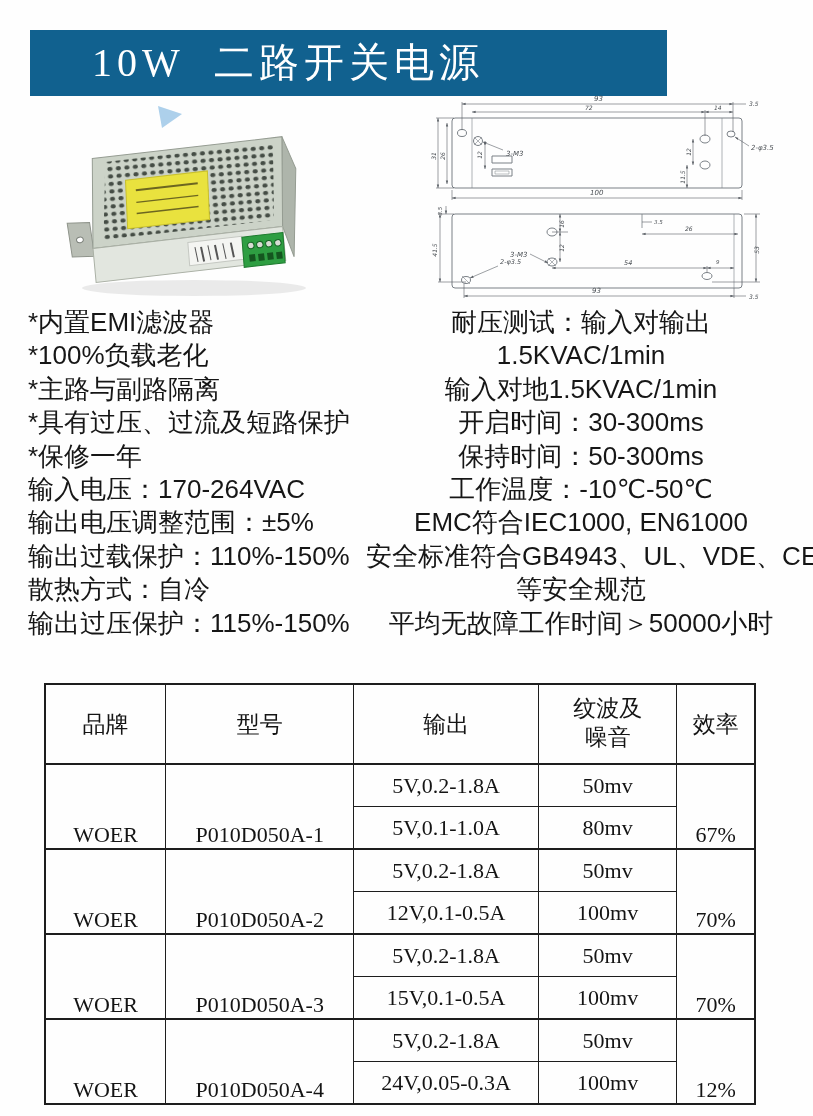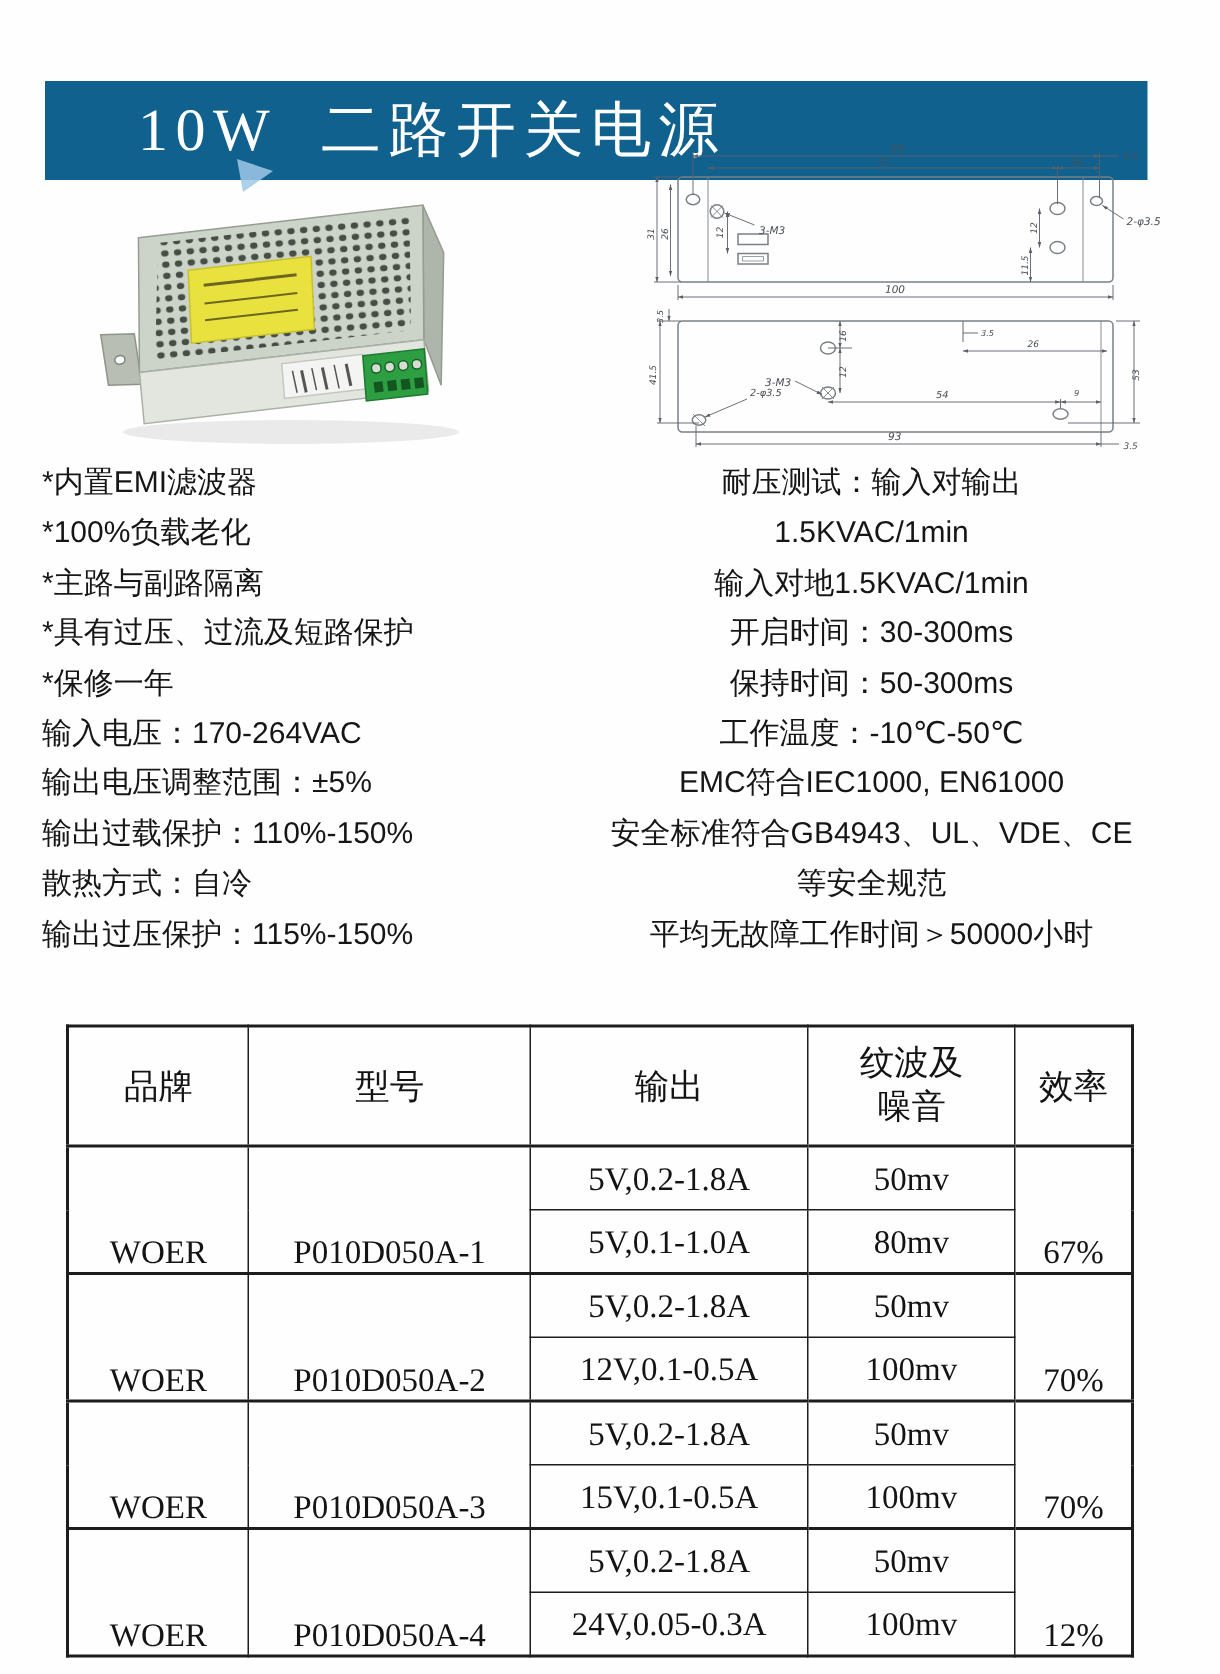--- a/index.html
+++ b/index.html
@@ -1,31 +1,31 @@
 <!DOCTYPE html>
 <html><head>
 <meta charset="utf-8">
 <style>
   html,body{margin:0;padding:0;background:#ffffff;}
   .page{position:relative;width:813px;height:1116px;background:#fefefe;overflow:hidden;
         font-family:"Liberation Sans","DejaVu Sans",sans-serif;color:#111;}
   
-  .titlebar{position:absolute;left:30px;top:30px;width:735px;height:66px;background:#11618f;margin-top:24px;}
+  .titlebar{position:absolute;left:30px;top:30px;width:637px;height:66px;background:#11618f;}
   .titlebar span{display:block;line-height:66px;padding-left:62px;color:#fff;
         font-family:"Liberation Serif","DejaVu Serif",serif;font-size:40px;letter-spacing:5px;white-space:pre;}
   
   .photo{position:absolute;left:62px;top:104px;width:272px;height:198px;}
   .drawing{position:absolute;left:402px;top:92px;width:404px;height:212px;font-style:italic;}
   .drawing svg text{font-family:"DejaVu Sans",sans-serif;fill:#4a4f54;}
   .drawing svg line,.drawing svg rect,.drawing svg ellipse,.drawing svg path{vector-effect:non-scaling-stroke;}
   
   .spec-col{position:absolute;top:306px;}
   .spec-col.left{left:28px;width:336px;}
   .spec-col.right{left:366px;width:430px;text-align:center;}
-  .spec-line{font-size:20px;line-height:33.4px;white-space:nowrap;color:#161616;}
+  .spec-line{font-size:26px;line-height:33.4px;white-space:nowrap;color:#161616;}
   
   table.spec-table{position:absolute;left:44px;top:683px;width:712px;border-collapse:collapse;
         font-family:"Liberation Serif","DejaVu Serif",serif;font-size:22px;color:#141414;
         table-layout:fixed;padding-left:38px;}
   table.spec-table th,table.spec-table td{border:1.6px solid #1d1d1d;text-align:center;padding:0;}
   table.spec-table{border:2.5px solid #1d1d1d;}
   table.spec-table th{height:78px;font-weight:normal;font-size:23px;}
   table.spec-table td{height:41px;}
   td.rowspan-cell{vertical-align:bottom;padding-bottom:11px;}
   tr.group-start td{border-top:2.4px solid #1d1d1d;}

